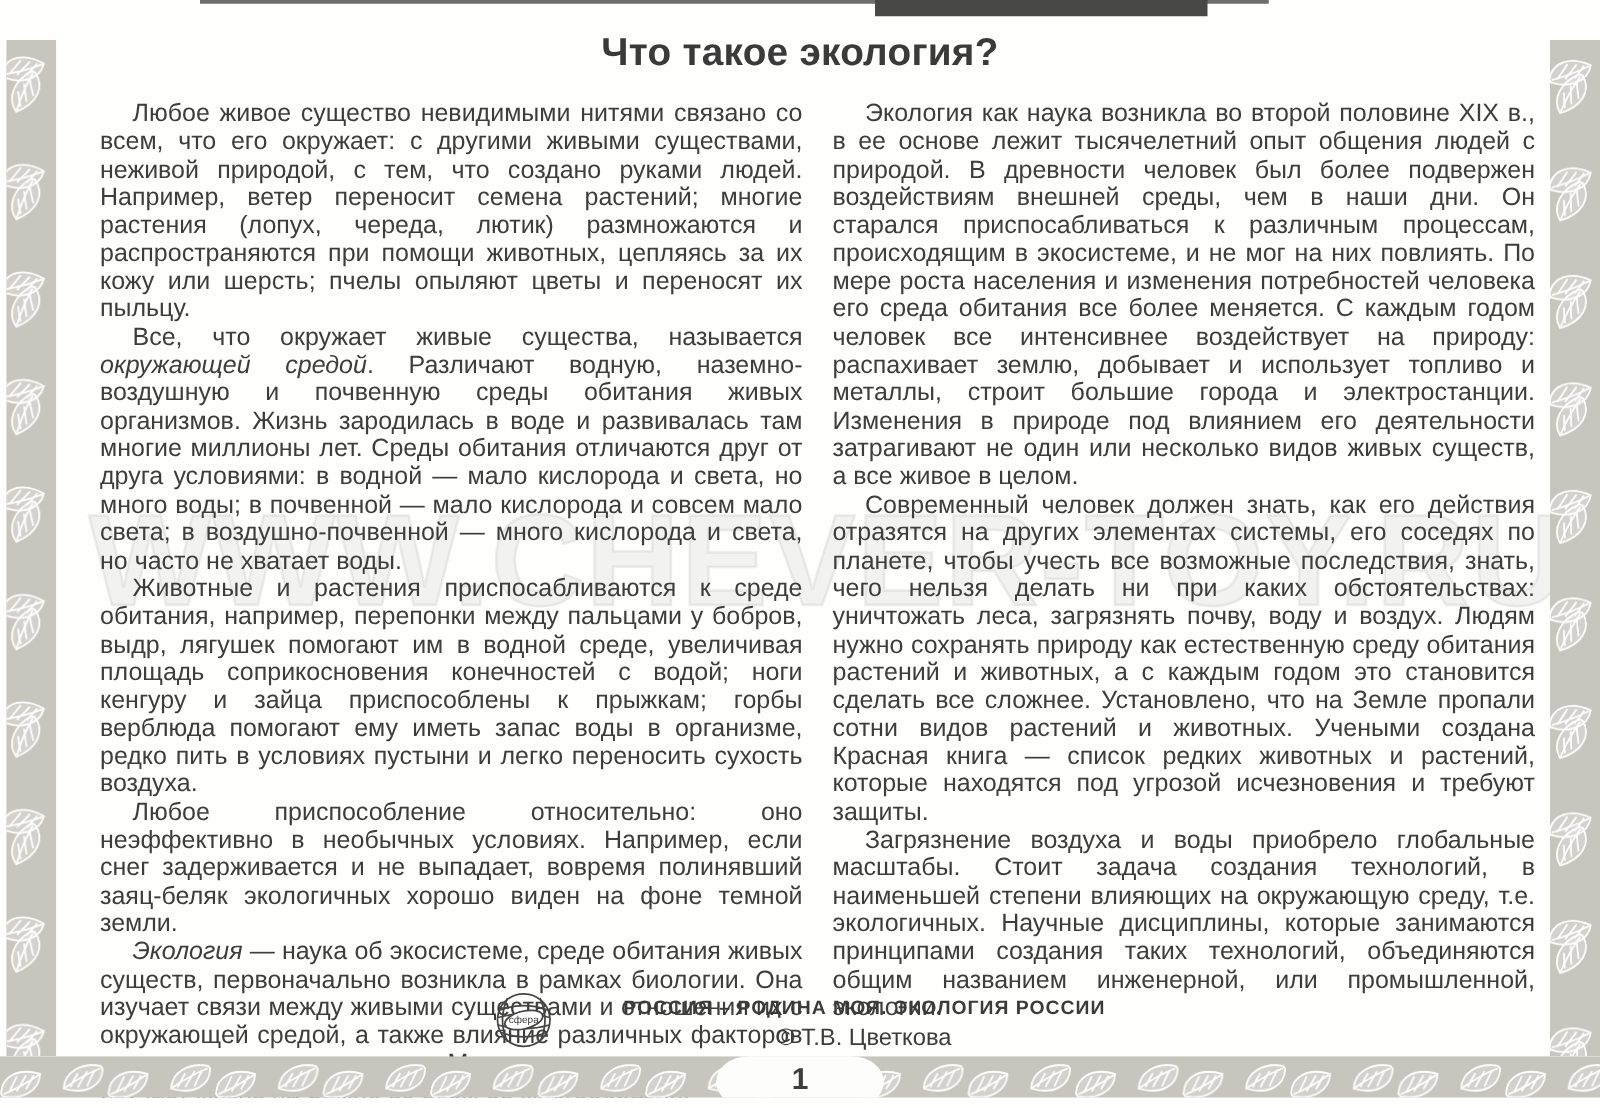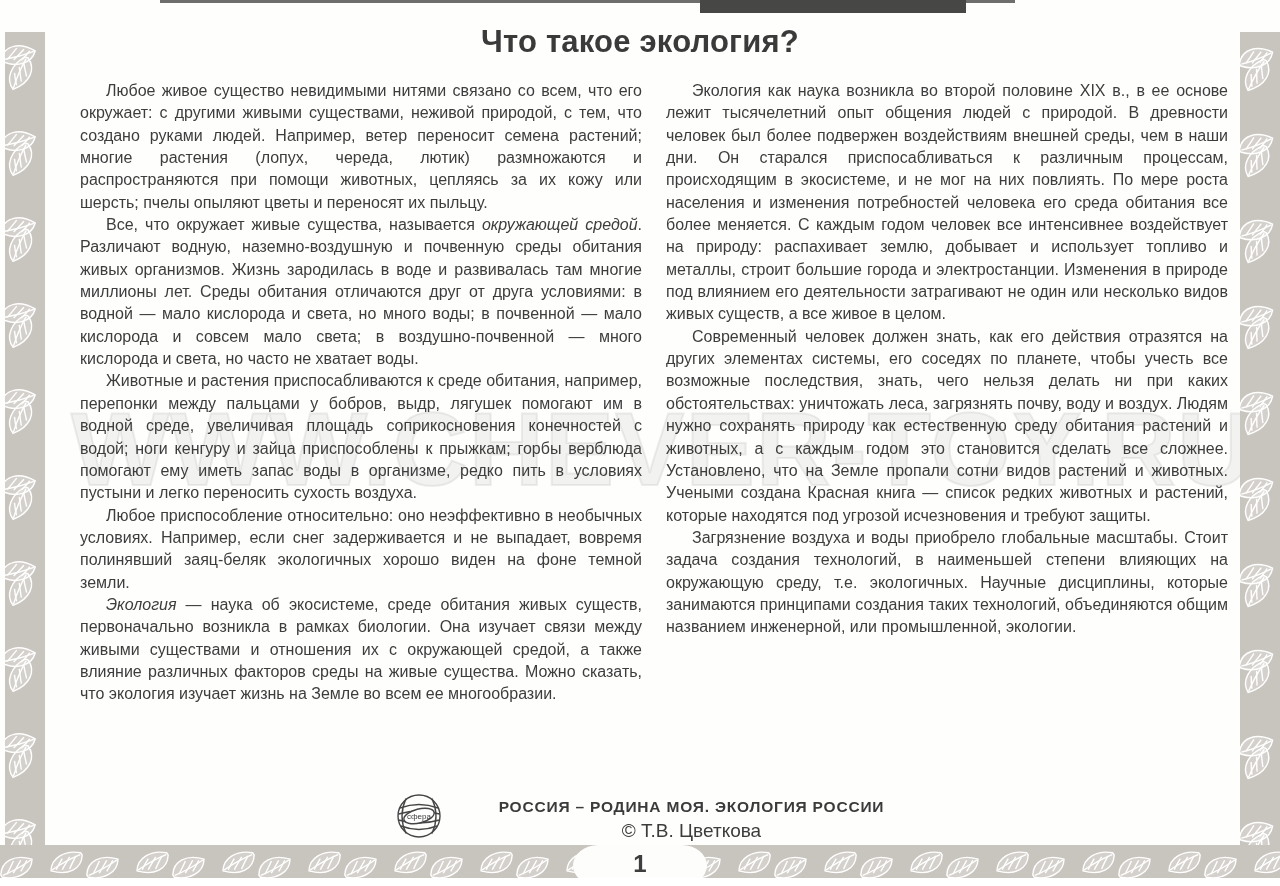--- a/index.html
+++ b/index.html
@@ -17,21 +17,21 @@
     position:absolute; top:24px; left:0; width:100%;
     text-align:center; font-size:31px; font-weight:bold; color:#3a3a3a;
     letter-spacing:0.2px;
   }
 
   .columns {
     position:absolute; top:80px; left:80px; width:1148px;
     display:flex; gap:24px;
   }
   .col {
-    width:562px; font-size:16px; line-height:22.35px;
+    width:562px; font-size:20px; line-height:22.35px;
     color:#3d3d3d; text-align:justify;
   }
   .para { margin:0; text-indent:26px; }
   .ital { font-style:italic; }
 
   .watermark {
     position:absolute; top:390px; left:0; width:100%;
     text-align:center; white-space:nowrap;
     font-size:104px; font-weight:bold; letter-spacing:1px;
     color:rgba(140,140,138,0.10);

